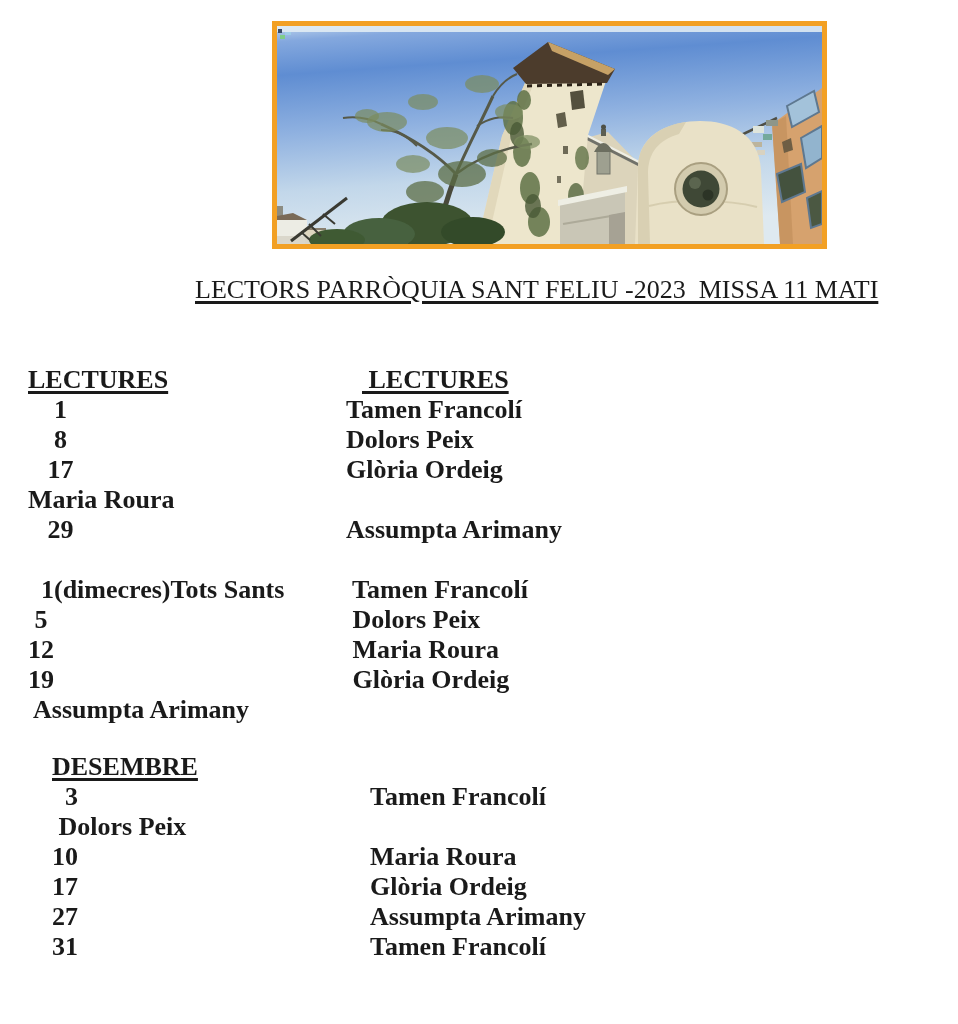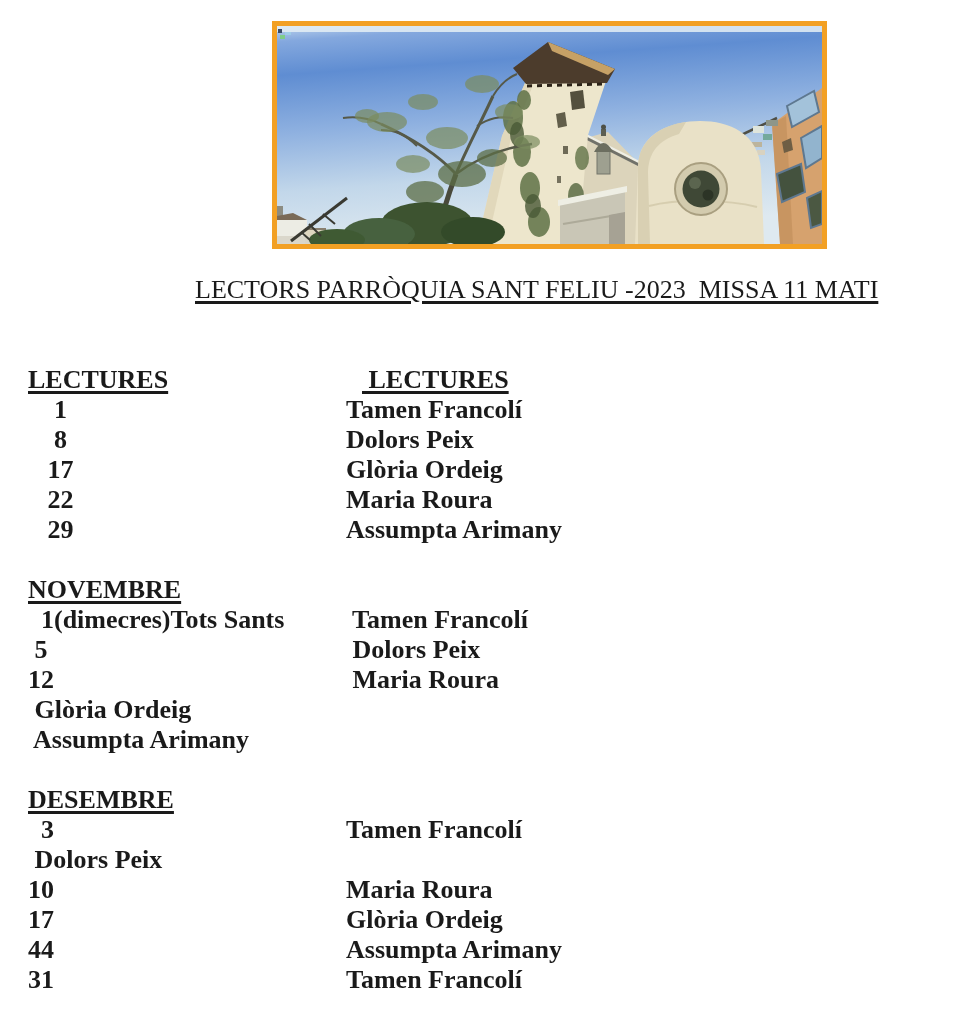--- a/index.html
+++ b/index.html
@@ -201,35 +201,34 @@
   </figure>
 
   <h1 class="title">LECTORS PARRÒQUIA SANT FELIU -2023  MISSA 11 MATI</h1>
 
   <div id="schedule">
       <section class="month-section" style="top: 365px;">
         <div class="row"><span class="date-cell"><span class="underline">LECTURES</span></span><span class="name-cell"><span class="underline lectures-label"> LECTURES</span></span></div>
         <div class="row"><span class="date-cell">    1</span><span class="name-cell">Tamen Francolí</span></div>
         <div class="row"><span class="date-cell">    8</span><span class="name-cell">Dolors Peix</span></div>
         <div class="row"><span class="date-cell">   17</span><span class="name-cell">Glòria Ordeig</span></div>
-        <div class="row"><span class="date-cell">   22</span><span class="name-cell">Maria Roura</span></div>
+        <div class="row"><span class="name-cell">Maria Roura</span></div>
         <div class="row"><span class="date-cell">   29</span><span class="name-cell">Assumpta Arimany</span></div>
       </section>
       <section class="month-section" style="top: 575px;">
-        <div class="row"><span class="date-cell"><span class="underline">NOVEMBRE</span></span><span class="name-cell"></span></div>
         <div class="row"><span class="date-cell">  1(dimecres)Tots Sants</span><span class="name-cell"> Tamen Francolí</span></div>
         <div class="row"><span class="date-cell"> 5</span><span class="name-cell"> Dolors Peix</span></div>
         <div class="row"><span class="date-cell">12</span><span class="name-cell"> Maria Roura</span></div>
-        <div class="row"><span class="name-cell"> Glòria Ordeig</span></div>
+        <div class="row"><span class="date-cell">19</span><span class="name-cell"> Glòria Ordeig</span></div>
         <div class="row"><span class="name-cell"> Assumpta Arimany</span></div>
       </section>
-      <section class="month-section" style="top: 785px;">
+      <section class="month-section" style="top: 752px; margin-left: 24px;">
         <div class="row"><span class="date-cell"><span class="underline">DESEMBRE</span></span><span class="name-cell"></span></div>
         <div class="row"><span class="date-cell">  3</span><span class="name-cell">Tamen Francolí</span></div>
         <div class="row"><span class="name-cell"> Dolors Peix</span></div>
         <div class="row"><span class="date-cell">10</span><span class="name-cell">Maria Roura</span></div>
         <div class="row"><span class="date-cell">17</span><span class="name-cell">Glòria Ordeig</span></div>
-        <div class="row"><span class="date-cell">44</span><span class="name-cell">Assumpta Arimany</span></div>
+        <div class="row"><span class="date-cell">27</span><span class="name-cell">Assumpta Arimany</span></div>
         <div class="row"><span class="date-cell">31</span><span class="name-cell">Tamen Francolí</span></div>
       </section>
     </div>
 
 </div>
 
 </body></html>

